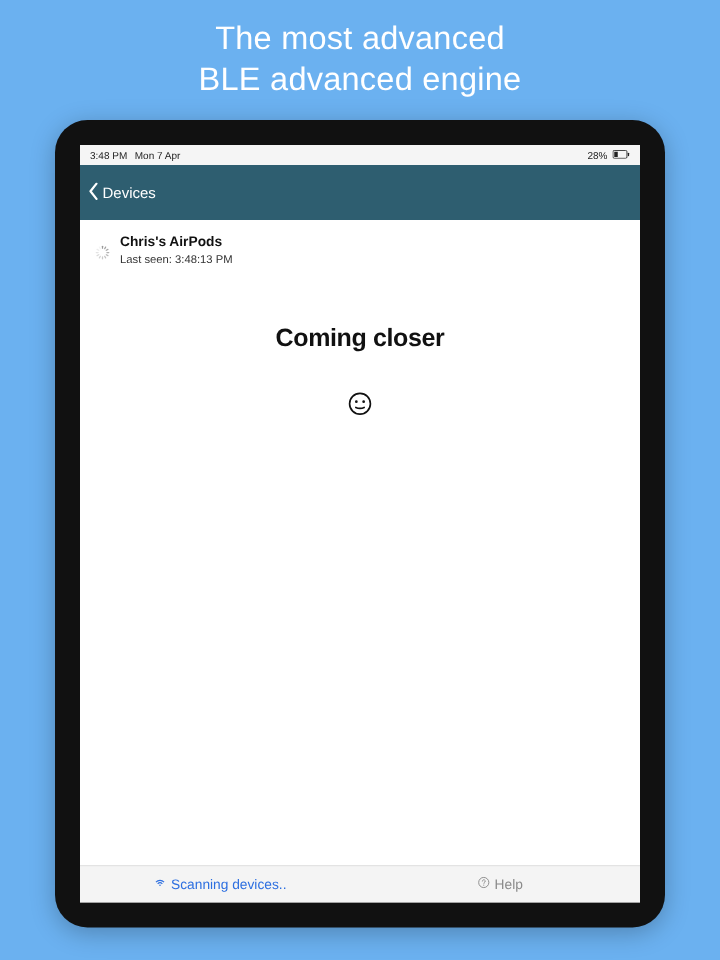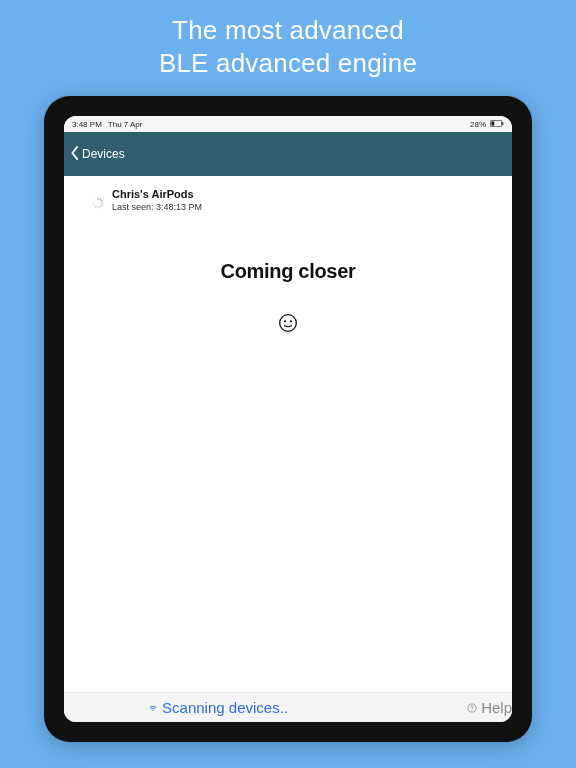--- a/index.html
+++ b/index.html
@@ -29,21 +29,21 @@
     height: 646px;
     background: #111;
     border-radius: 26px;
     padding: 20px 20px 20px 20px;
     box-shadow: 0 4px 20px rgba(0,0,0,0.25);
   }
   .screen {
     width: 100%;
     height: 100%;
     background: #ffffff;
-    border-radius: 12px;
+    border-radius: 0;
     overflow: hidden;
     display: flex;
     flex-direction: column;
     position: relative;
   }
   .status-bar {
     height: 16px;
     background: #f5f5f5;
     display: flex;
     align-items: center;
@@ -73,21 +73,21 @@
   .content {
     flex: 1;
     background: #ffffff;
     display: flex;
     flex-direction: column;
     overflow: hidden;
   }
   .device-row {
     display: flex;
     align-items: center;
-    padding: 12px 12px 8px 28px;
+    padding: 12px 12px 8px 12px;
     gap: 8px;
   }
   .spinner {
     width: 12px;
     height: 12px;
     margin-top: 2px;
     flex-shrink: 0;
     position: relative;
   }
   .spinner svg { width: 12px; height: 12px; }
@@ -132,44 +132,44 @@
     height: 30px;
     background: #f4f4f4;
     border-top: 1px solid #e3e3e3;
     display: flex;
     align-items: center;
   }
   .toolbar-item {
     flex: 1;
     display: flex;
     align-items: center;
-    justify-content: flex-end;
+    justify-content: center;
     gap: 4px;
-    font-size: 15px;
+    font-size: 11px;
     cursor: pointer;
   }
   .toolbar-item.scan { color: #2d6fe0; }
   .toolbar-item.help { color: #8a8a8a; }
   .toolbar-item svg { width: 10px; height: 10px; }
 </style>
 </head>
 <body>
 
 <div class="promo-headline">
   <div>The most advanced</div>
   <div>BLE advanced engine</div>
 </div>
 
 <div class="tablet">
   <div class="screen">
 
     <div class="status-bar">
       <div class="status-left">
         <span>3:48 PM</span>
-        <span>Thu 7 Apr</span>
+        <span>Mon 7 Apr</span>
       </div>
       <div class="status-right">
         <span>
           <svg viewBox="0 0 16 12">
               <path d="M8 10.5a1 1 0 100-2 1 1 0 000 2zM4.5 7.2a5 5 0 017 0l-1 1a3.6 3.6 0 00-5 0l-1-1zM2.3 5a8 8 0 0111.4 0l-1 1a6.6 6.6 0 00-9.4 0l-1-1z" fill="#222"></path>
             </svg>
         </span>
         <span>28%</span>
         <span>
           <svg viewBox="0 0 20 10" width="14" height="7">

